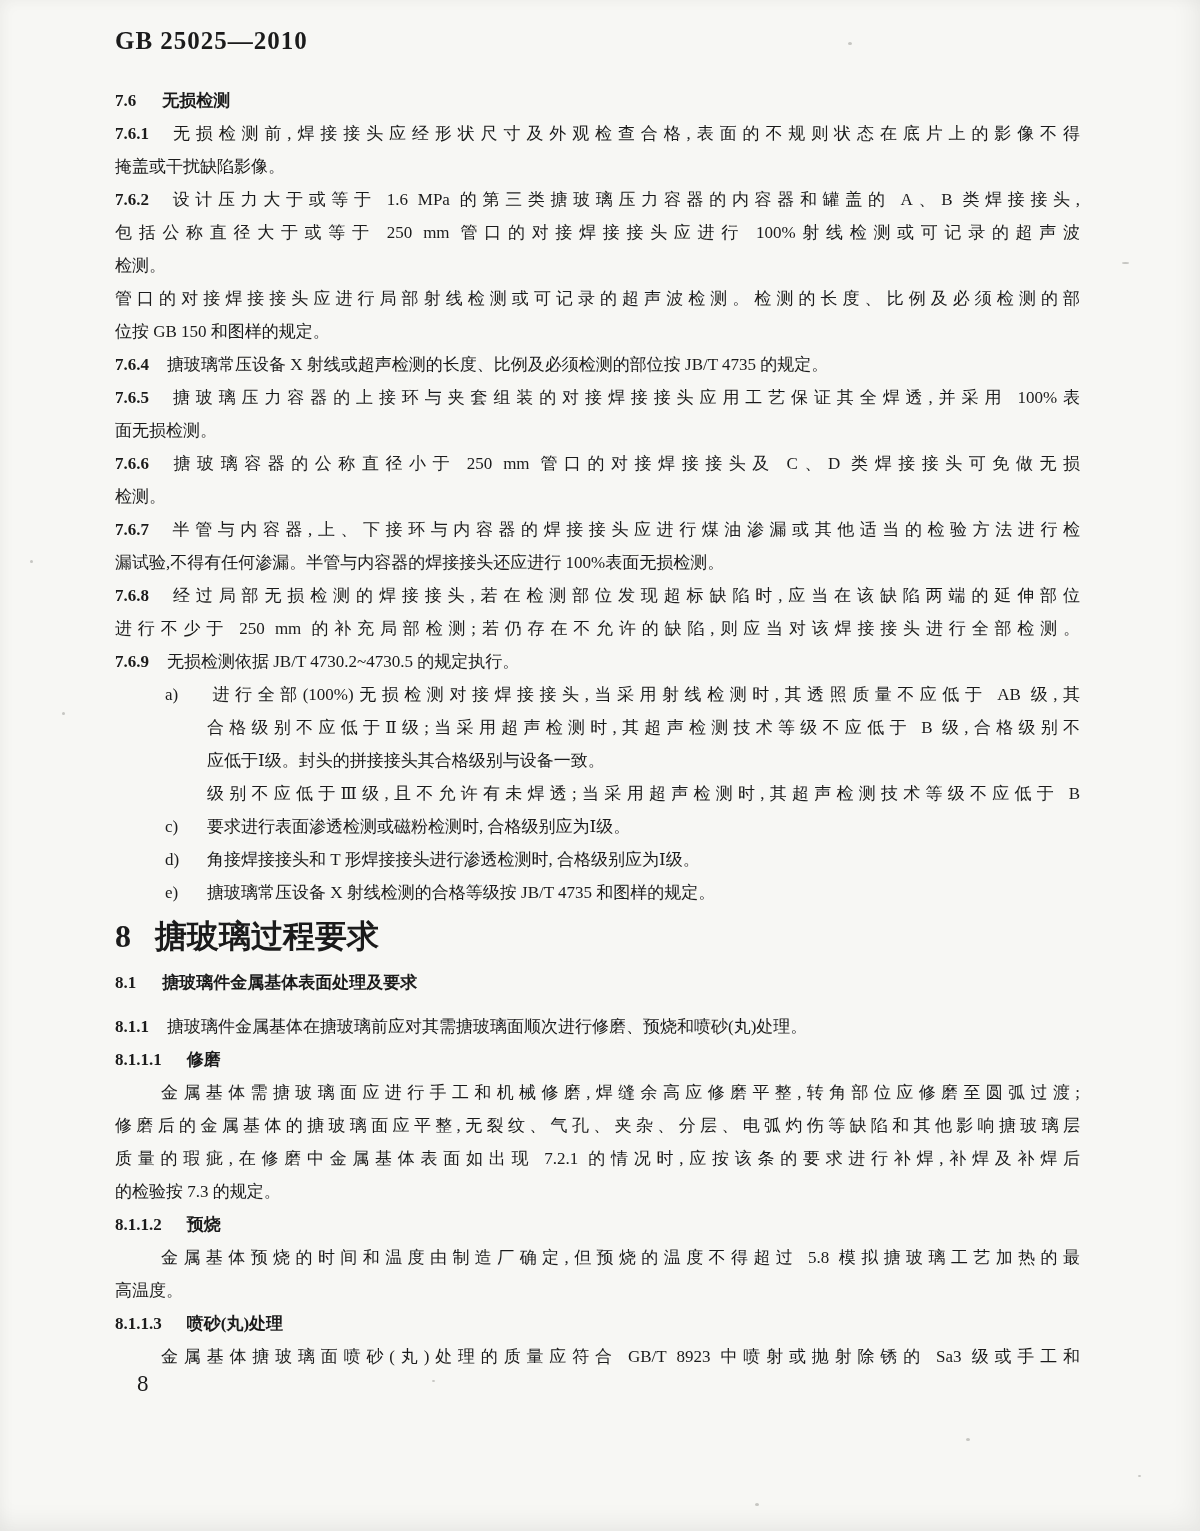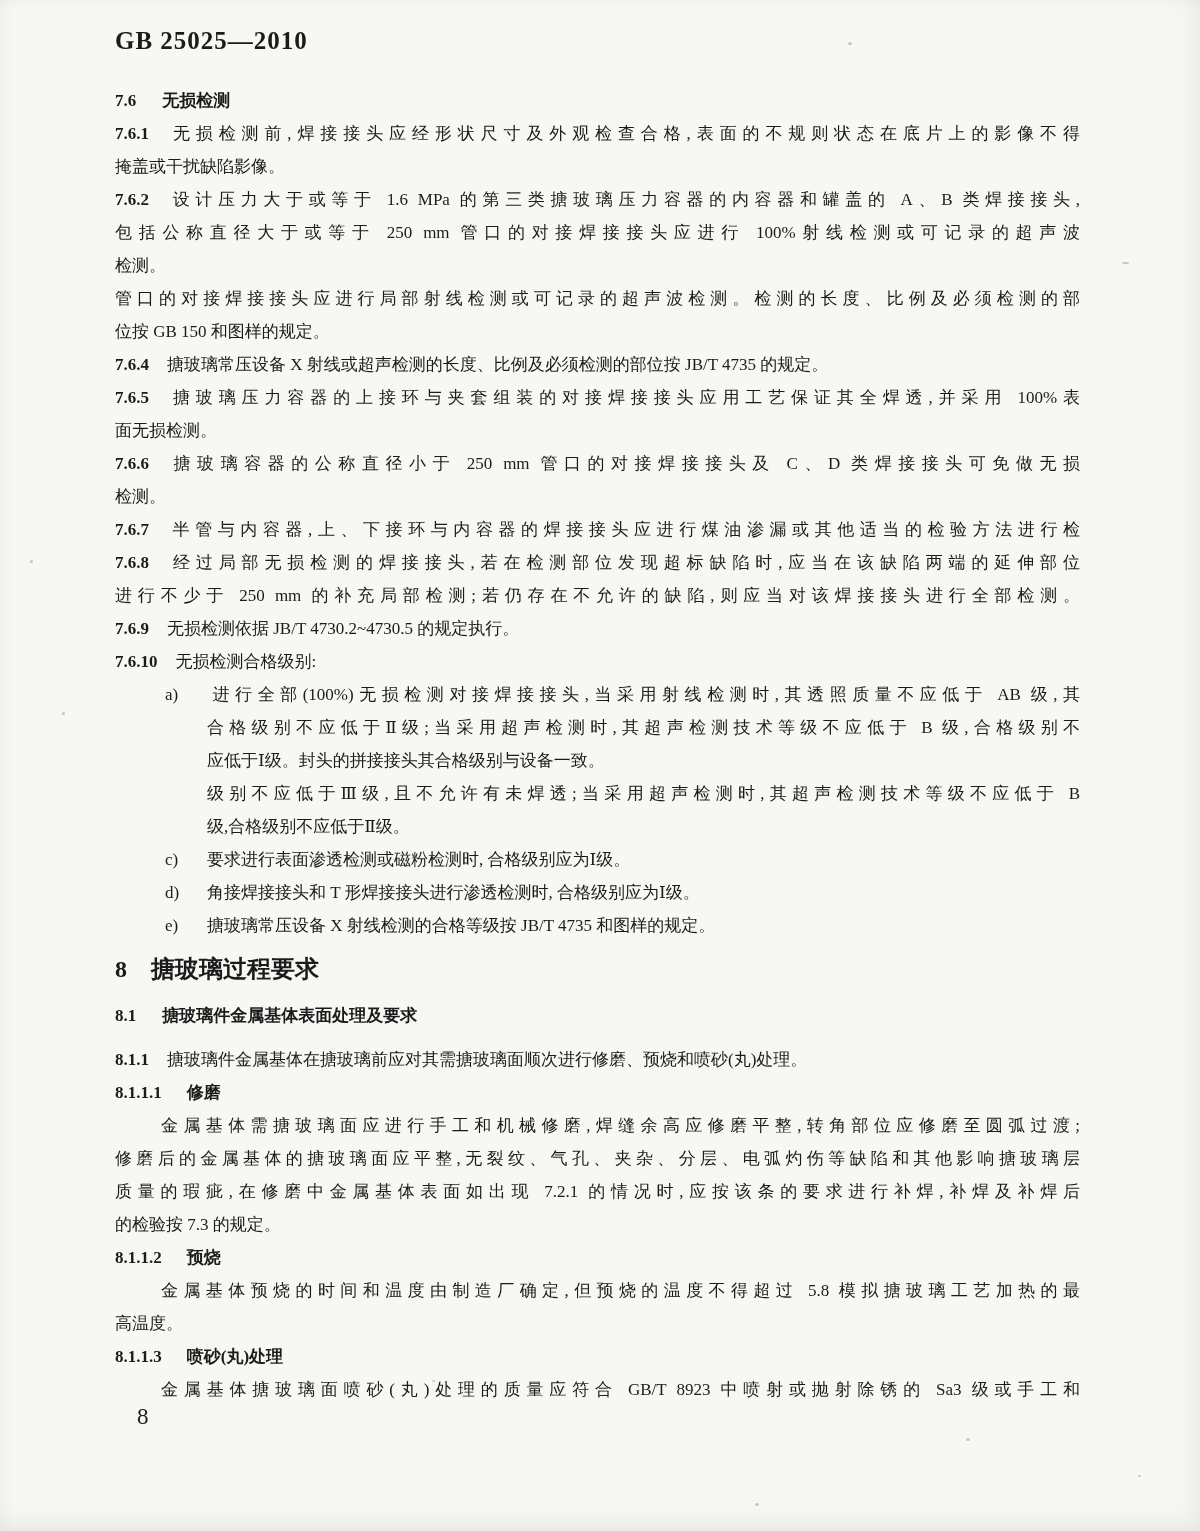--- a/index.html
+++ b/index.html
@@ -28,21 +28,21 @@
     height:33px;
     white-space:nowrap;
   }
   
   .j{
     white-space:normal;
     text-align:justify;
     text-align-last:justify;
   }
   .num{font-weight:bold;padding-right:18px;}
-  .h1{font-weight:bold;font-size:24px;margin-top:11px;}
+  .h1{font-weight:bold;font-size:32px;margin-top:11px;}
   .h1 .num{padding-right:24px;}
   .h2{font-weight:bold;margin-top:0;}
   .h2 .num{padding-right:26px;}
   .h2.sub{margin-top:13px;}
   .h3{font-weight:bold;}
   .h3 .num{padding-right:25px;}
   .m3{margin-top:11px;}
   .li{padding-left:50px;}
   .li .marker{display:inline-block;width:42px;}
   .licont{padding-left:92px;}
@@ -79,33 +79,32 @@
 
   <div class="line"><span class="num">7.6.4</span><span>搪玻璃常压设备 X 射线或超声检测的长度、比例及必须检测的部位按 JB/T 4735 的规定。</span></div>
 
   <div class="line j"><span class="num">7.6.5</span><span>搪玻璃压力容器的上接环与夹套组装的对接焊接接头应用工艺保证其全焊透,并采用 100%表</span></div>
   <div class="line"><span>面无损检测。</span></div>
 
   <div class="line j"><span class="num">7.6.6</span><span>搪玻璃容器的公称直径小于 250 mm 管口的对接焊接接头及 C、D 类焊接接头可免做无损</span></div>
   <div class="line"><span>检测。</span></div>
 
   <div class="line j"><span class="num">7.6.7</span><span>半管与内容器,上、下接环与内容器的焊接接头应进行煤油渗漏或其他适当的检验方法进行检</span></div>
+  <div class="line"><span>漏试验,不得有任何渗漏。半管与内容器的焊接接头还应进行 100%表面无损检测。</span></div>
 
   <div class="line j"><span class="num">7.6.8</span><span>经过局部无损检测的焊接接头,若在检测部位发现超标缺陷时,应当在该缺陷两端的延伸部位</span></div>
   <div class="line j"><span>进行不少于 250 mm 的补充局部检测;若仍存在不允许的缺陷,则应当对该焊接接头进行全部检测。</span></div>
 
   <div class="line"><span class="num">7.6.9</span><span>无损检测依据 JB/T 4730.2~4730.5 的规定执行。</span></div>
-  <div class="line"><span class="num">7.6.10</span><span>无损检测合格级别:</span></div>
 
   <div class="line li j"><span class="marker">a)</span><span>进行全部(100%)无损检测对接焊接接头,当采用射线检测时,其透照质量不应低于 AB 级,其</span></div>
   <div class="line licont j"><span>合格级别不应低于Ⅱ级;当采用超声检测时,其超声检测技术等级不应低于 B 级,合格级别不</span></div>
   <div class="line licont"><span>应低于Ⅰ级。封头的拼接接头其合格级别与设备一致。</span></div>
 
   <div class="line licont j"><span>级别不应低于Ⅲ级,且不允许有未焊透;当采用超声检测时,其超声检测技术等级不应低于 B</span></div>
-  <div class="line licont"><span>级,合格级别不应低于Ⅱ级。</span></div>
 
   <div class="line li"><span class="marker">c)</span><span>要求进行表面渗透检测或磁粉检测时, 合格级别应为Ⅰ级。</span></div>
   <div class="line li"><span class="marker">d)</span><span>角接焊接接头和 T 形焊接接头进行渗透检测时, 合格级别应为Ⅰ级。</span></div>
   <div class="line li"><span class="marker">e)</span><span>搪玻璃常压设备 X 射线检测的合格等级按 JB/T 4735 和图样的规定。</span></div>
 
   <div class="line h1"><span class="num">8</span><span>搪玻璃过程要求</span></div>
 
   <div class="line h2 sub"><span class="num">8.1</span><span>搪玻璃件金属基体表面处理及要求</span></div>
 
   <div class="line m3"><span class="num">8.1.1</span><span>搪玻璃件金属基体在搪玻璃前应对其需搪玻璃面顺次进行修磨、预烧和喷砂(丸)处理。</span></div>

